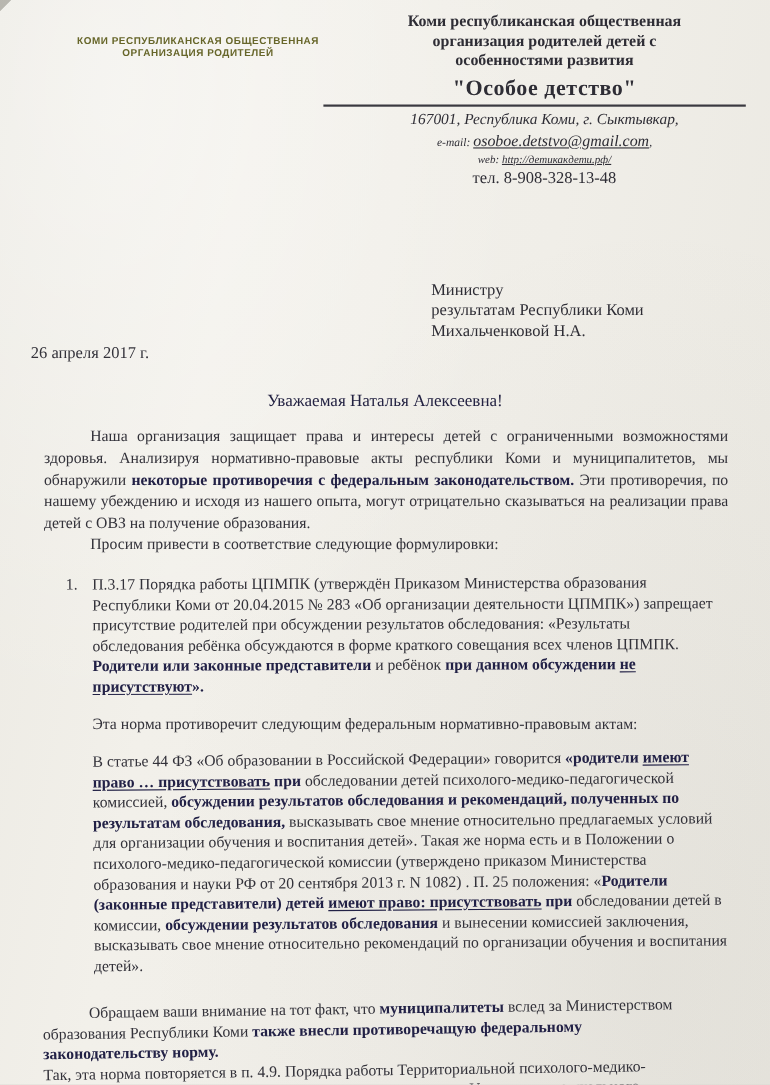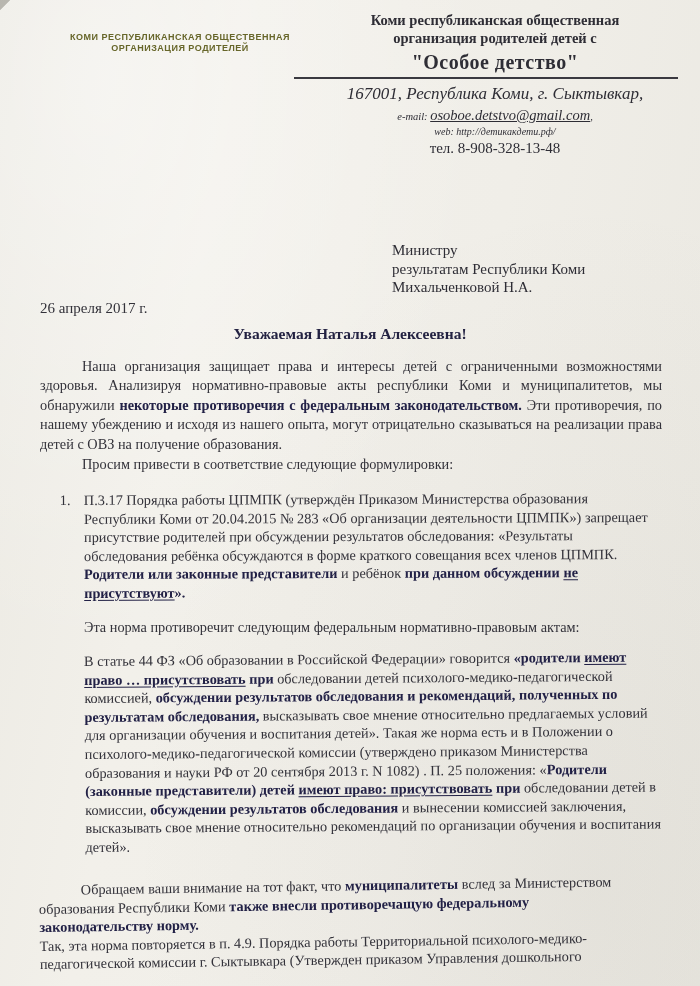--- a/index.html
+++ b/index.html
@@ -34,36 +34,36 @@
   .logo-figure{width:34px;height:54px;margin:0 1px -1px;flex:none;}
   .logo-sub{
     margin-top:4px;text-align:center;color:#67662a;
     font-family:"Liberation Sans", sans-serif;font-weight:700;
     font-size:9px;letter-spacing:.5px;line-height:1.25;
   }
   .org-block{flex:1;margin-left:16px;text-align:center;color:#2e2d35;}
   .org-name{font-weight:700;font-size:14.5px;line-height:1.22;}
   .org-quoted{font-weight:700;font-size:20px;letter-spacing:.5px;margin-top:4px;}
   .org-rule{border-top:2px solid #3a3940;margin:3px -8px 4px -26px;}
-  .addr{font-style:italic;font-size:17px;line-height:1.28;}
+  .addr{font-style:italic;font-size:14px;line-height:1.28;}
   .email-line{font-size:10.5px;font-style:italic;margin-top:2px;}
   .email-line .lbl{font-size:10.5px;}
   a.email{font-size:14.5px;color:inherit;text-decoration:underline;font-style:italic;}
   .web-line{font-size:10px;font-style:italic;margin-top:2px;}
-  a.web{color:inherit;font-style:italic;}
+  a.web{color:inherit;text-decoration:underline;font-style:italic;}
   .phone{font-size:15px;margin-top:3px;font-style:normal;}
   
   .addressee{
     margin:84px 38px 0 auto;width:270px;
     text-align:left;font-size:15px;line-height:18.5px;color:#2e2d35;
   }
-  .date{padding-left:40px;font-size:15px;margin-top:3px;}
+  .date{padding-left:28px;font-size:15px;margin-top:3px;}
   .salutation{
-    text-align:center;font-weight:700;font-size:15.5px;
-    margin-top:8px;color:#232242;
+    text-align:center;font-weight:400;font-size:15.5px;
+    margin-top:26px;color:#232242;
   }
   
   .body{padding:0 38px 0 40px;font-size:14.3px;line-height:18.6px;}
   .body p{margin:0;}
   .indent{text-indent:42px;}
   .p1{margin-top:14px !important;text-align:justify;line-height:19.6px;}
   .list-item{display:flex;margin-top:17px;transform:rotate(-.2deg);}
   .num{flex:none;width:24px;margin-left:20px;}
   .list-text{flex:1;padding-right:6px;}
   .inset{margin-left:44px !important;}
@@ -86,20 +86,21 @@
       <div class="logo-sub">
         <div>КОМИ РЕСПУБЛИКАНСКАЯ  ОБЩЕСТВЕННАЯ</div>
         <div>ОРГАНИЗАЦИЯ РОДИТЕЛЕЙ</div>
       </div>
     </div>
 
     <div class="org-block">
       <div class="org-name">
         <div>Коми республиканская общественная</div>
         <div>организация родителей детей с</div>
+        <div>особенностями развития</div>
       </div>
       <div class="org-quoted">"Особое детство"</div>
       <div class="org-rule"></div>
       <div class="addr">167001, Республика Коми, г. Сыктывкар,</div>
       <div class="email-line">
         <span class="lbl">e-mail: </span><a class="email">osoboe.detstvo@gmail.com</a><span>,</span>
       </div>
       <div class="web-line">
         <span>web: </span><a class="web">http://детикакдети.рф/</a>
       </div>

